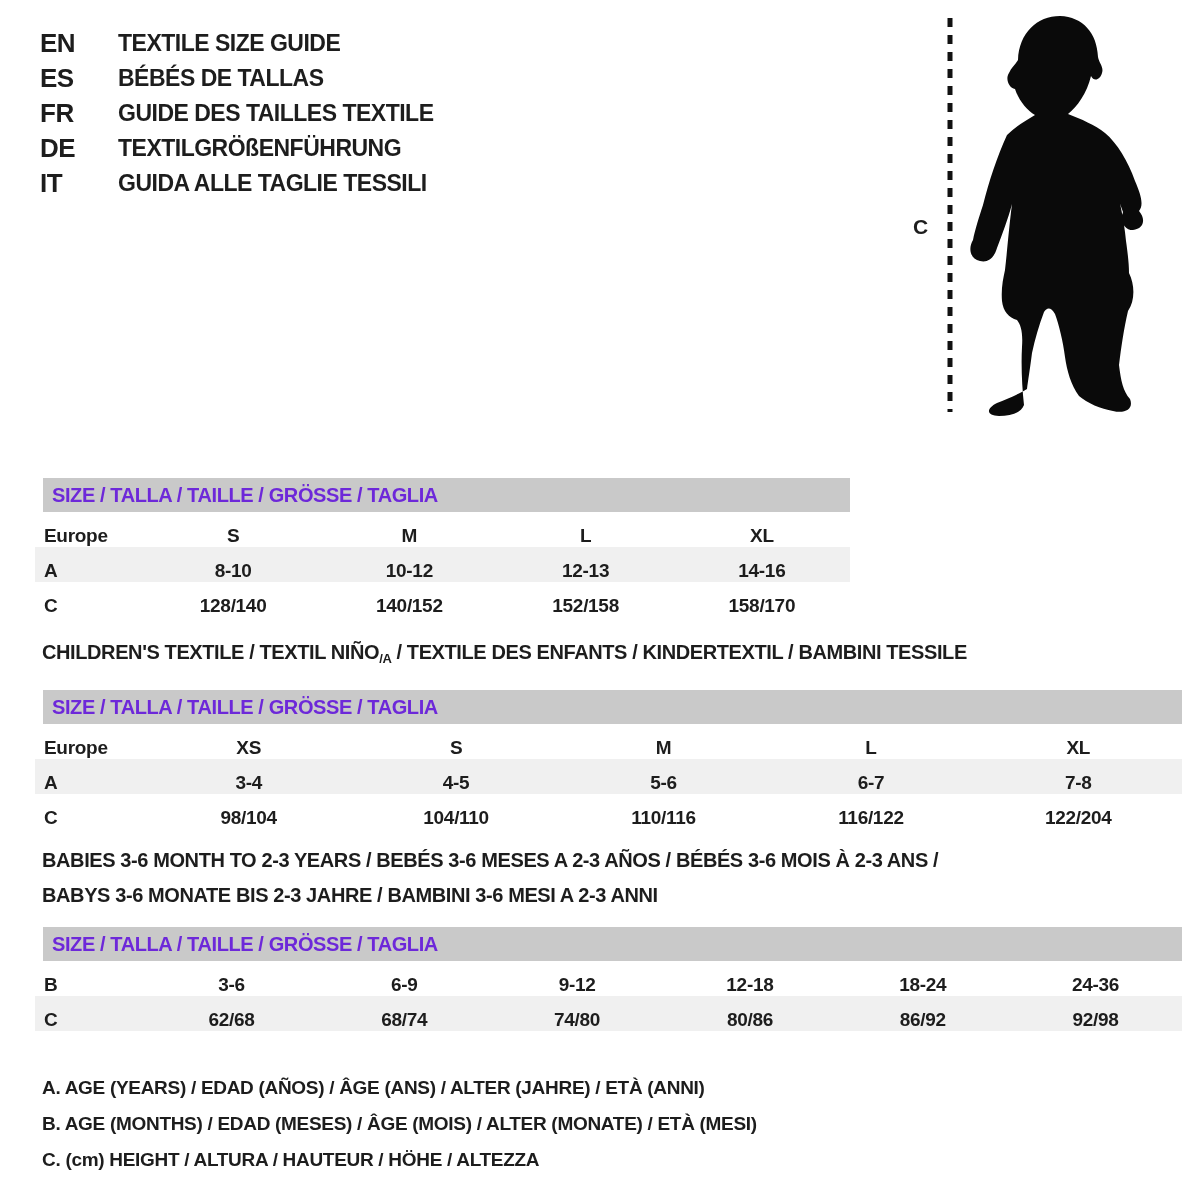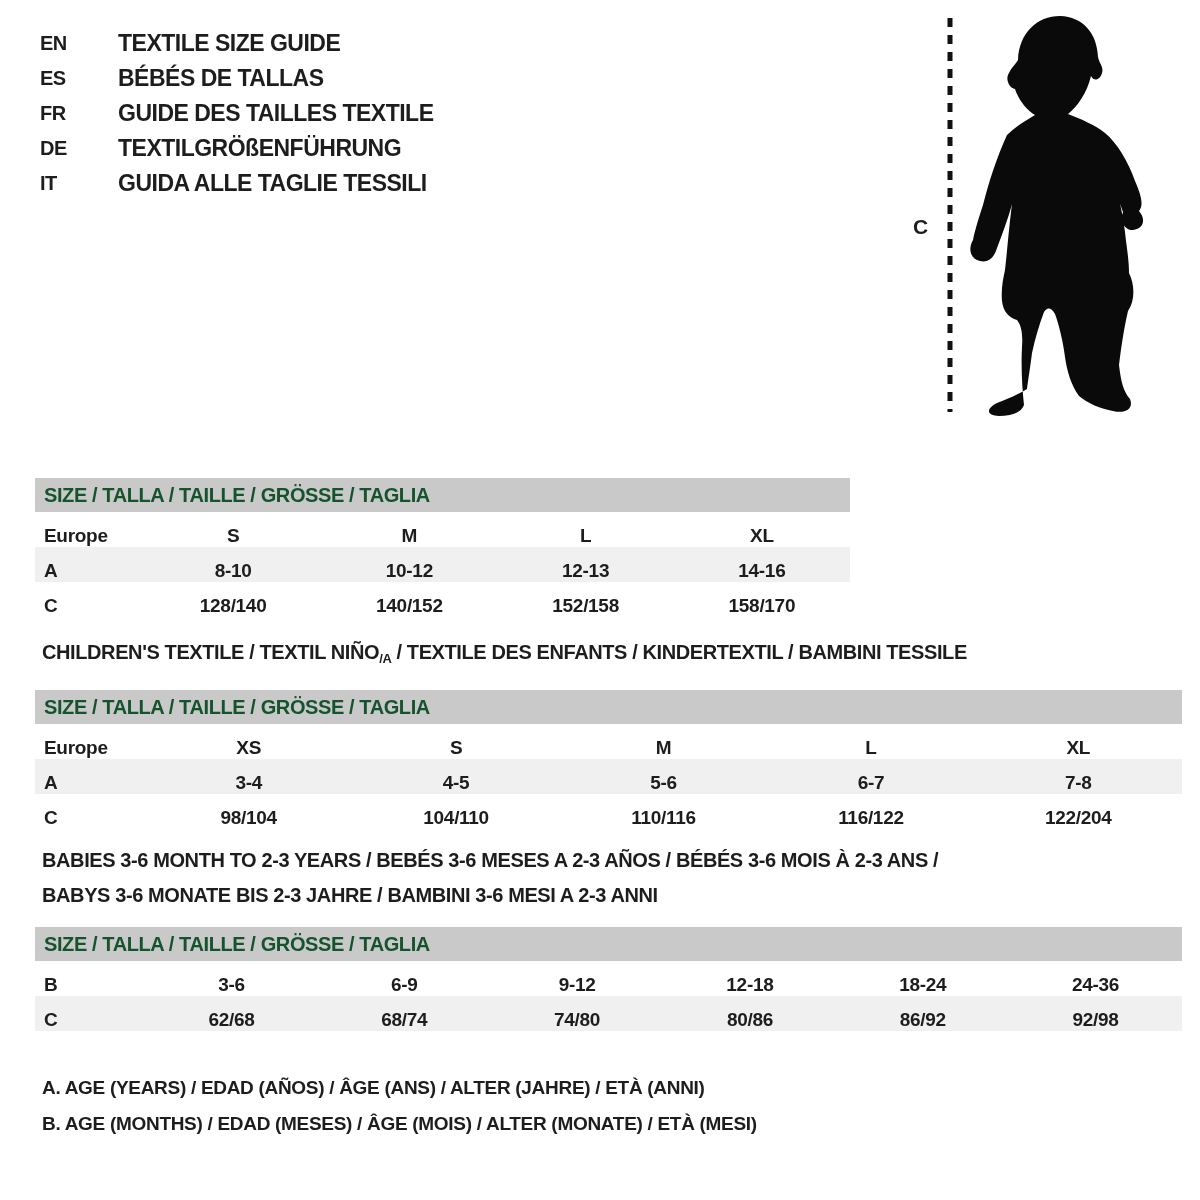--- a/index.html
+++ b/index.html
@@ -24,21 +24,21 @@
     left: 40px;
     top: 26px;
   }
   .lang-row {
     display: flex;
     height: 35px;
     align-items: center;
   }
   .lang-code {
     width: 78px;
-    font-size: 20px;
+    font-size: 26px;
     font-weight: 700;
     letter-spacing: -0.5px;
   }
   .lang-title {
     font-size: 23px;
     font-weight: 700;
     letter-spacing: -0.5px;
   }
   
   .figure-svg {
@@ -75,22 +75,23 @@
   }
   .thead {
     height: 34px;
     background: #c9c9c9;
     display: flex;
     align-items: center;
     padding-left: 9px;
     font-size: 20px;
     font-weight: 700;
     letter-spacing: -0.4px;
-    color: #14532d;
+    color: #6d28d9;
     box-sizing: border-box;
+    margin-left: 8px;
   }
   .trow {
     height: 35px;
     display: flex;
     align-items: flex-end;
     box-sizing: border-box;
   }
   .trow.alt {
     background: #f0f0f0;
   }
@@ -277,15 +278,16 @@
       <span class="tcell">74/80</span>
       <span class="tcell">80/86</span>
       <span class="tcell">86/92</span>
       <span class="tcell">92/98</span>
     </div>
   </div>
 
   <div class="legend">
     <div class="legend-line">A. AGE (YEARS) / EDAD (AÑOS) / ÂGE (ANS) / ALTER (JAHRE) / ETÀ (ANNI)</div>
     <div class="legend-line">B. AGE (MONTHS) / EDAD (MESES) / ÂGE (MOIS) / ALTER (MONATE) / ETÀ (MESI)</div>
+    <div class="legend-line">C. (cm) HEIGHT / ALTURA / HAUTEUR / HÖHE / ALTEZZA</div>
   </div>
 
 </div>
 
 </body></html>

